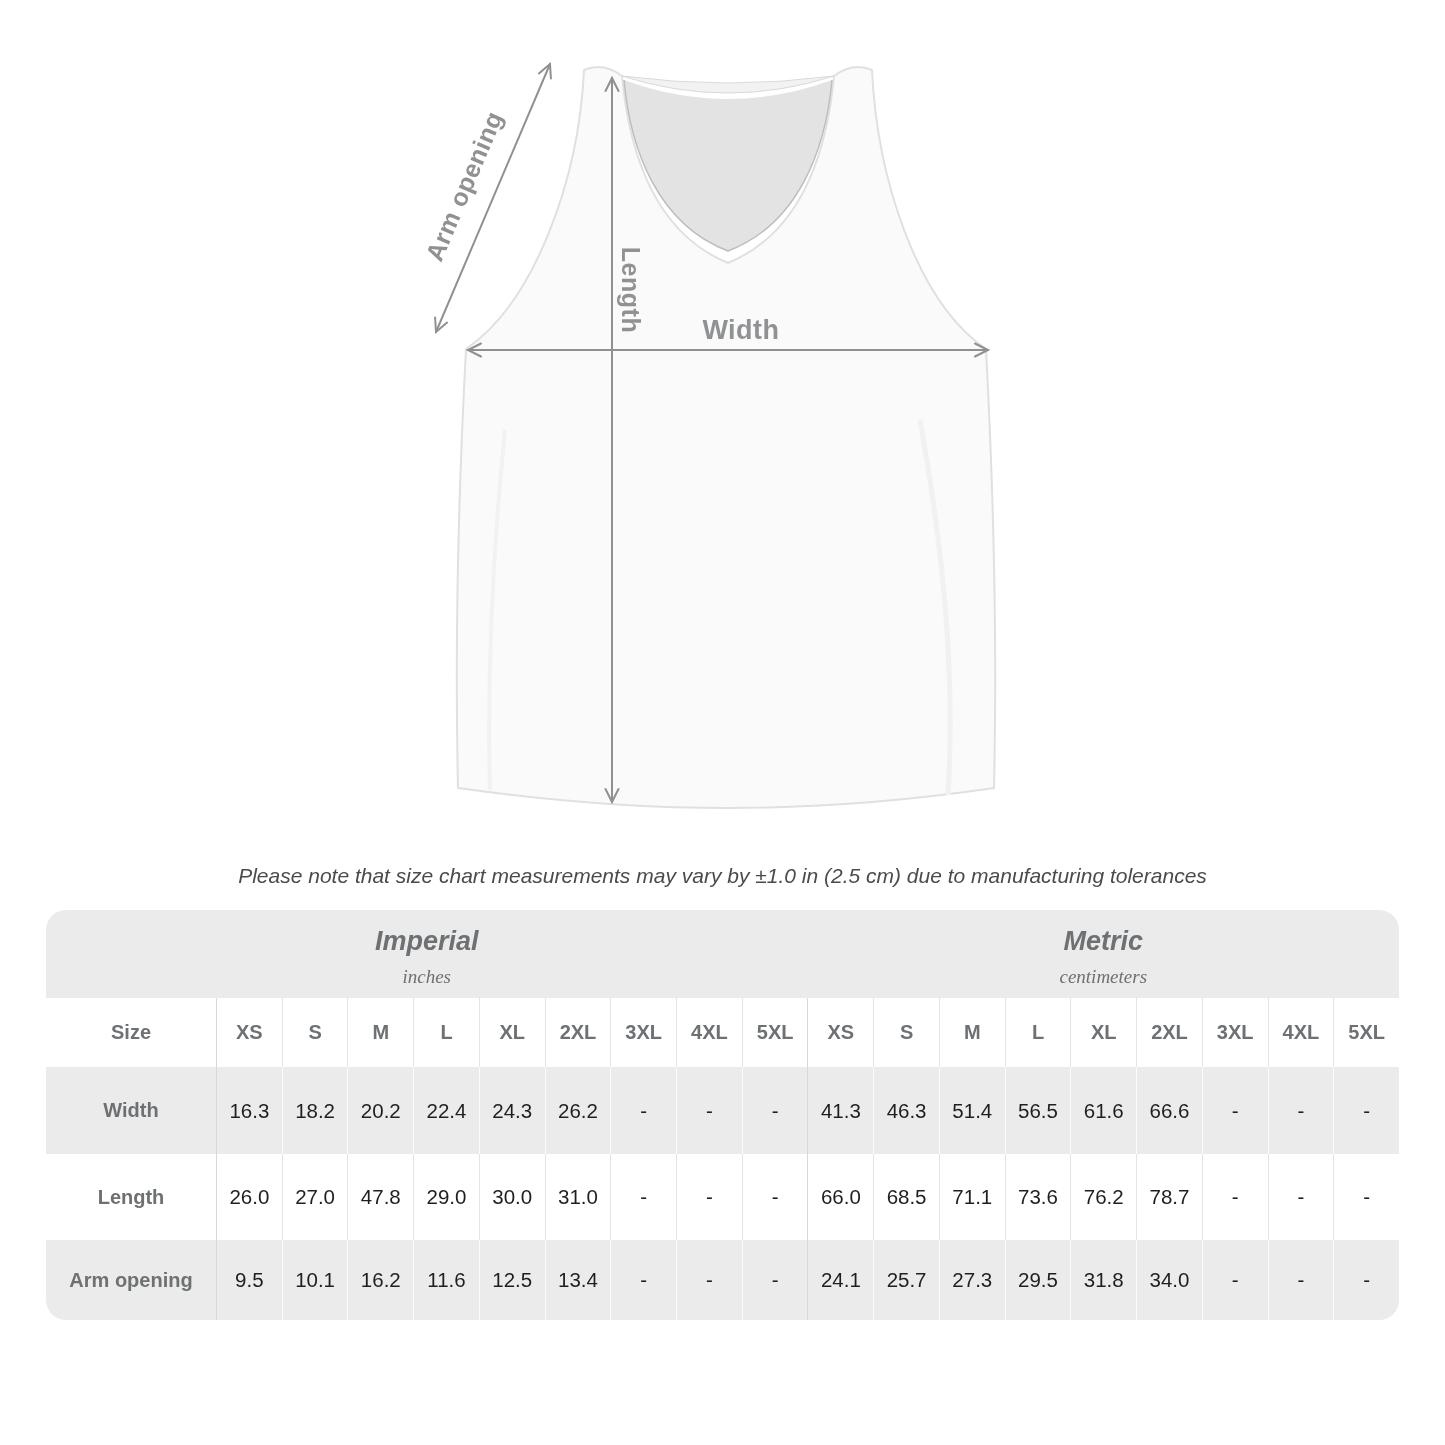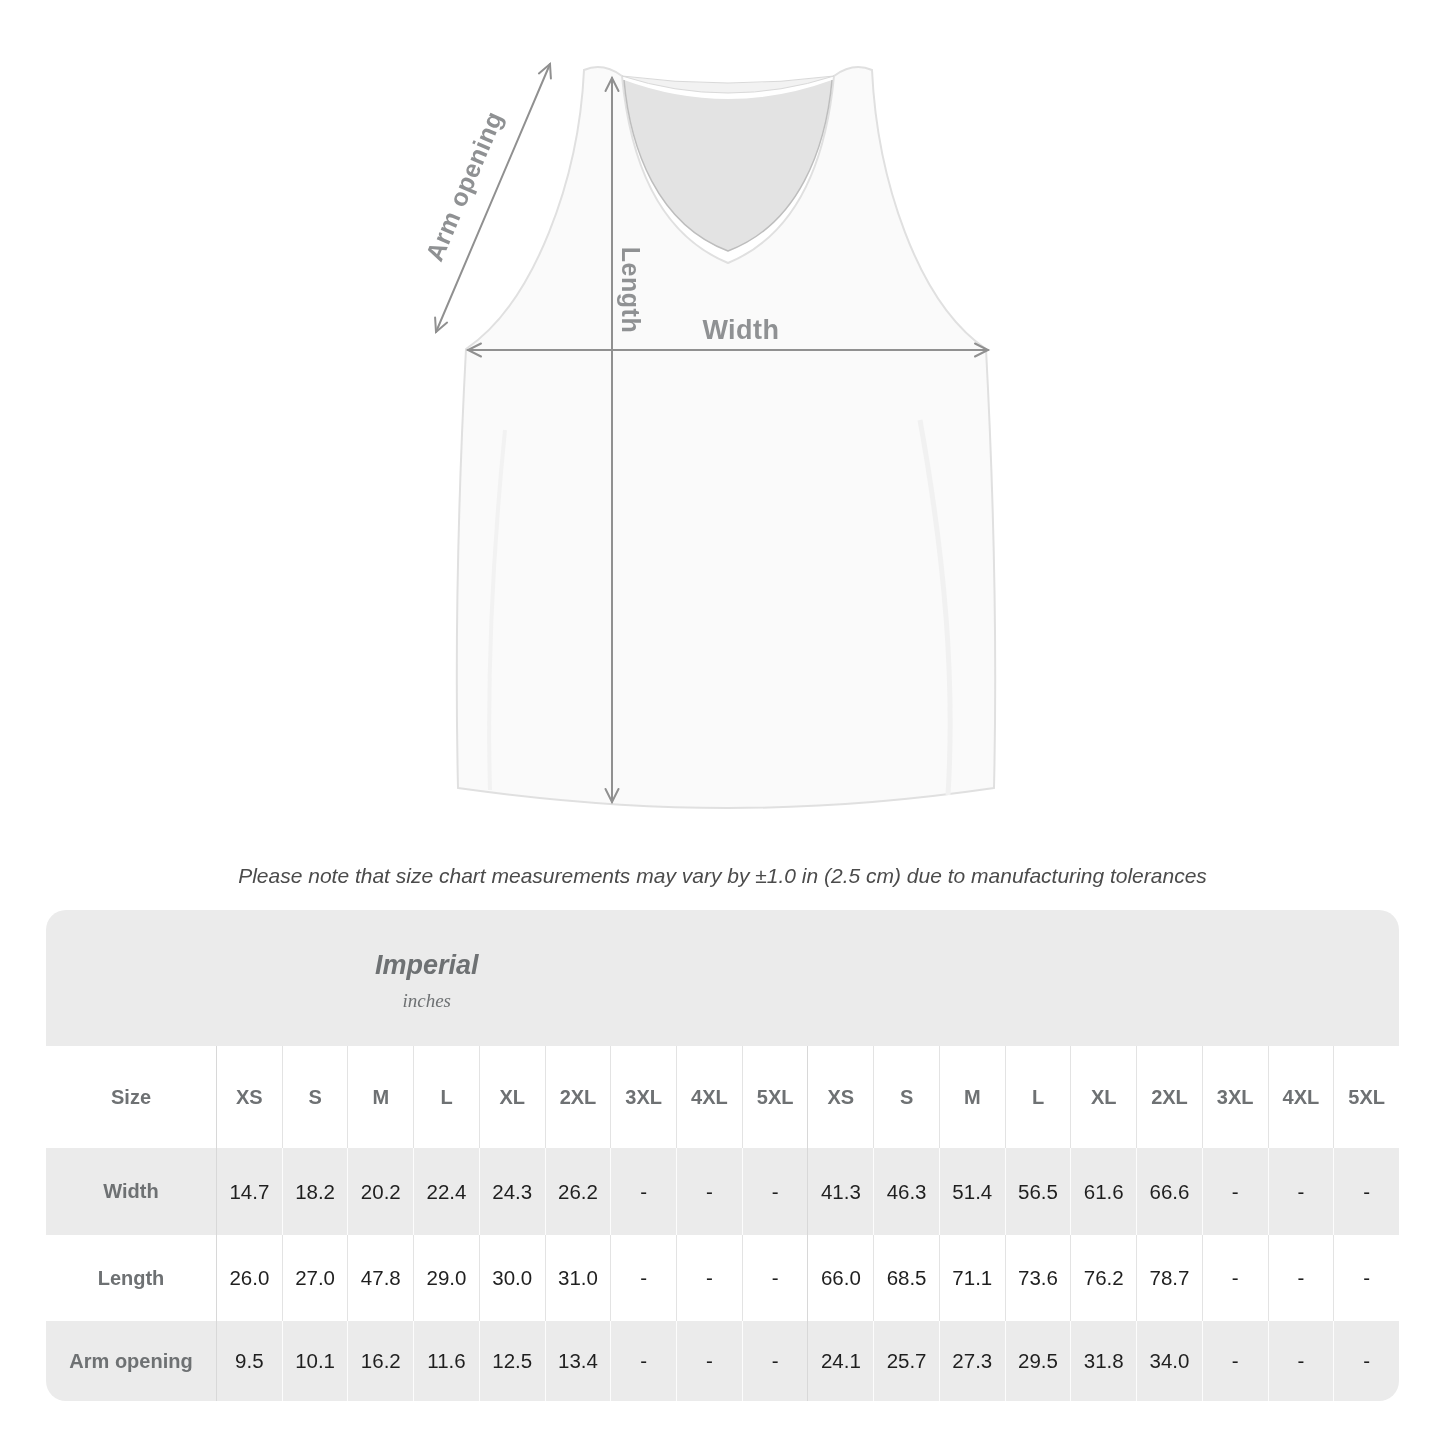--- a/index.html
+++ b/index.html
@@ -24,29 +24,29 @@
   .page-subtitle{
     margin:23px 0 0 0;text-align:center;font-style:italic;
     font-size:21px;color:#4b4b4b;line-height:30px;
   }
   .size-table{
     margin:19px auto 0 auto;width:1353px;
     border-radius:20px;overflow:hidden;
   }
   .band{
     display:grid;grid-template-columns:170px repeat(18,1fr);
-    height:136px;background:#ebebeb;
+    height:88px;background:#ebebeb;
   }
   .band-cell{display:flex;flex-direction:column;align-items:center;justify-content:center;padding-top:6px;}
   .band-cell.imperial{grid-column:1 / span 10;}
   .band-cell.metric{grid-column:11 / span 9;}
   .unit-label{font-size:27px;font-weight:bold;font-style:italic;color:#6e7173;}
   .unit-sub{font-size:19px;font-style:italic;color:#6e7173;margin-top:9px;font-family:Liberation Serif, serif;}
   .trow{display:grid;grid-template-columns:170px repeat(18,1fr);}
-  .row-h0{height:102px;}
+  .row-h0{height:69px;}
   .row-h1{height:87px;}
   .row-h2{height:86px;}
   .row-h3{height:80px;}
   .row--gray{background:#ebebeb;}
   .row--light{background:#ffffff;}
   .cell{display:flex;align-items:center;justify-content:center;}
   .row--light .cell:not(:first-child){border-left:1px solid #e3e3e3;}
   .row--gray .cell:not(:first-child){border-left:1px solid rgba(255,255,255,0.85);}
   .trow .cell.major{border-left-color:#d8d8d8 !important;text-align:right;}
   .cell.head{font-size:20px;font-weight:bold;color:#6e7173;}
@@ -112,20 +112,24 @@
     </svg>
   </div>
 
   <p class="page-subtitle">Please note that size chart measurements may vary by ±1.0 in (2.5 cm) due to manufacturing tolerances</p>
 
   <div class="size-table">
     <div class="band">
       <div class="band-cell imperial">
         <div class="unit-label">Imperial</div>
         <div class="unit-sub">inches</div>
+      </div>
+      <div class="band-cell metric">
+        <div class="unit-label">Metric</div>
+        <div class="unit-sub">centimeters</div>
       </div>
     </div>
     <div id="grid">
         <div class="trow row-h0 row--light">
           <div class="cell head label">Size</div>
           <div class="cell head major">XS</div>
           <div class="cell head">S</div>
           <div class="cell head">M</div>
           <div class="cell head">L</div>
           <div class="cell head">XL</div>
@@ -138,21 +142,21 @@
           <div class="cell head">M</div>
           <div class="cell head">L</div>
           <div class="cell head">XL</div>
           <div class="cell head">2XL</div>
           <div class="cell head">3XL</div>
           <div class="cell head">4XL</div>
           <div class="cell head">5XL</div>
         </div>
         <div class="trow row-h1 row--gray">
           <div class="cell label">Width</div>
-          <div class="cell value major">14.7</div>
+          <div class="cell value major">16.3</div>
           <div class="cell value">18.2</div>
           <div class="cell value">20.2</div>
           <div class="cell value">22.4</div>
           <div class="cell value">24.3</div>
           <div class="cell value">26.2</div>
           <div class="cell value">-</div>
           <div class="cell value">-</div>
           <div class="cell value">-</div>
           <div class="cell value major">41.3</div>
           <div class="cell value">46.3</div>

